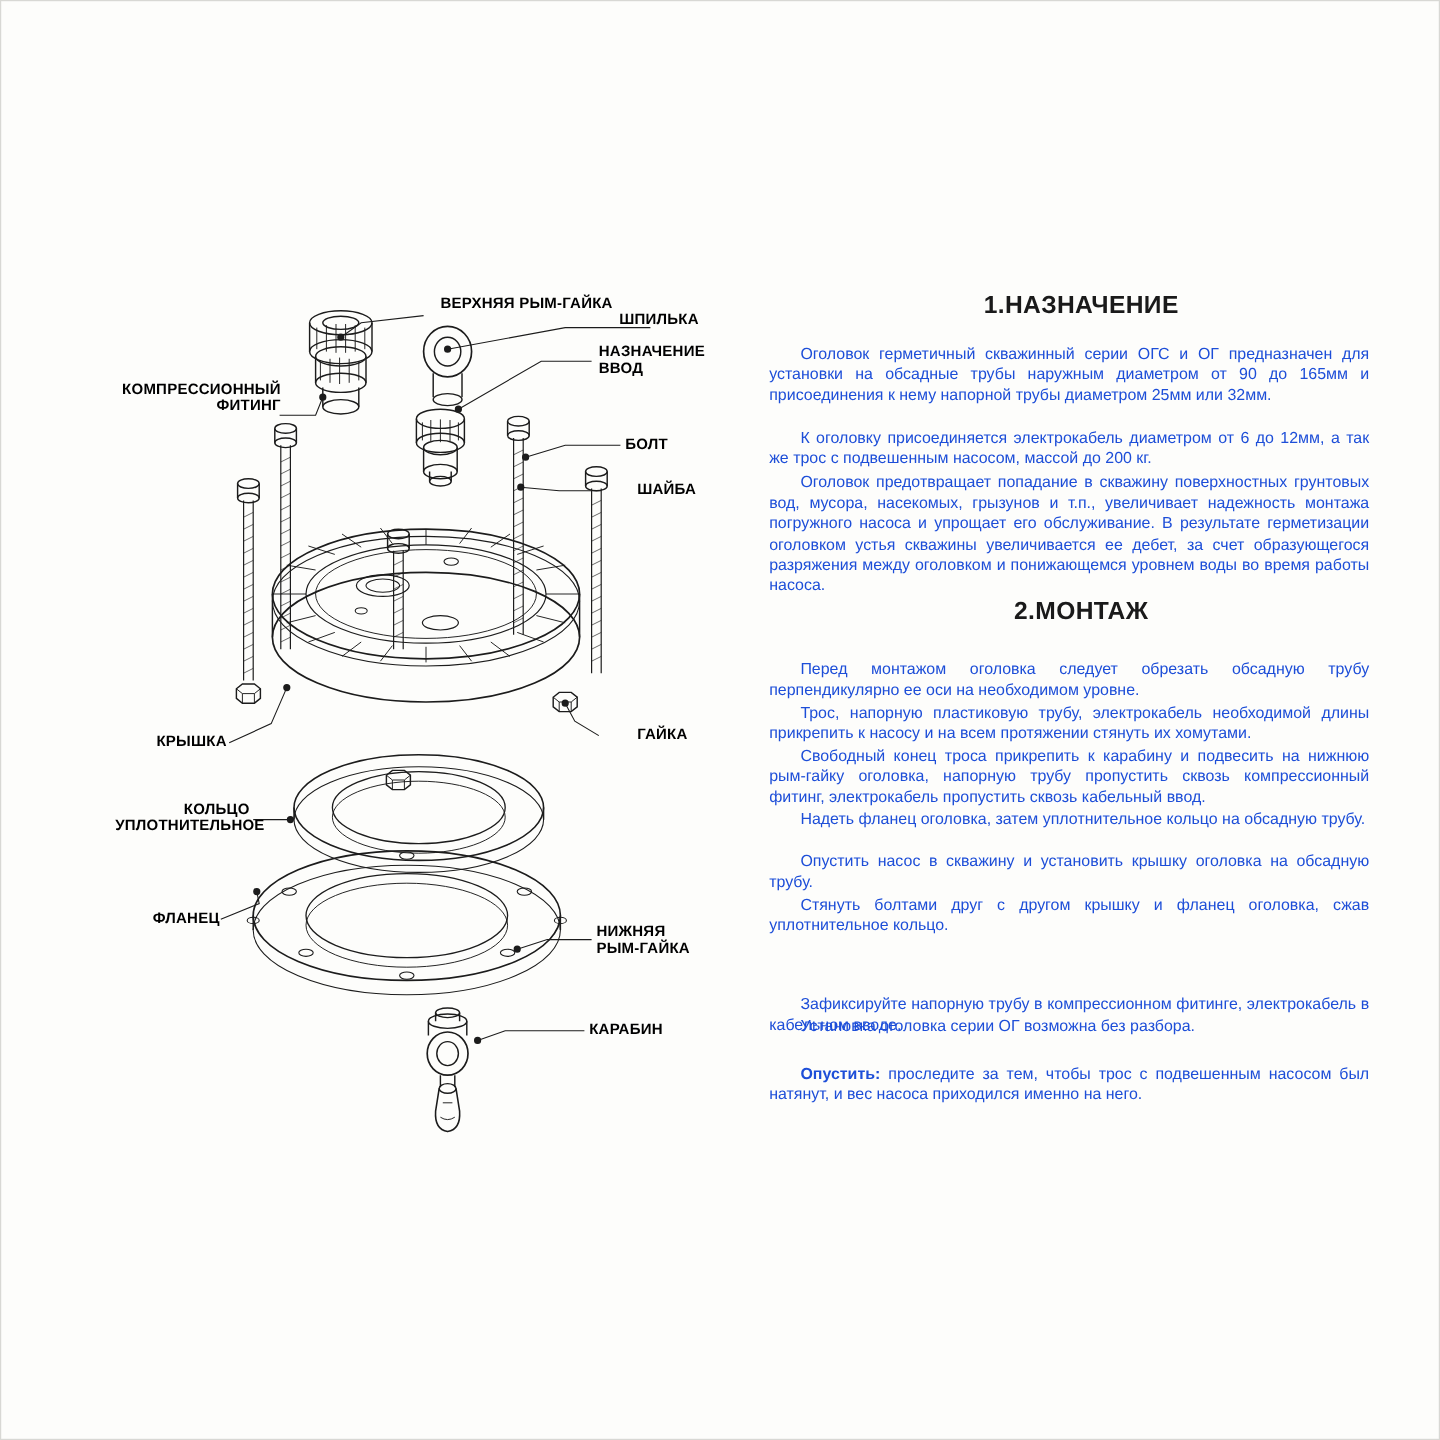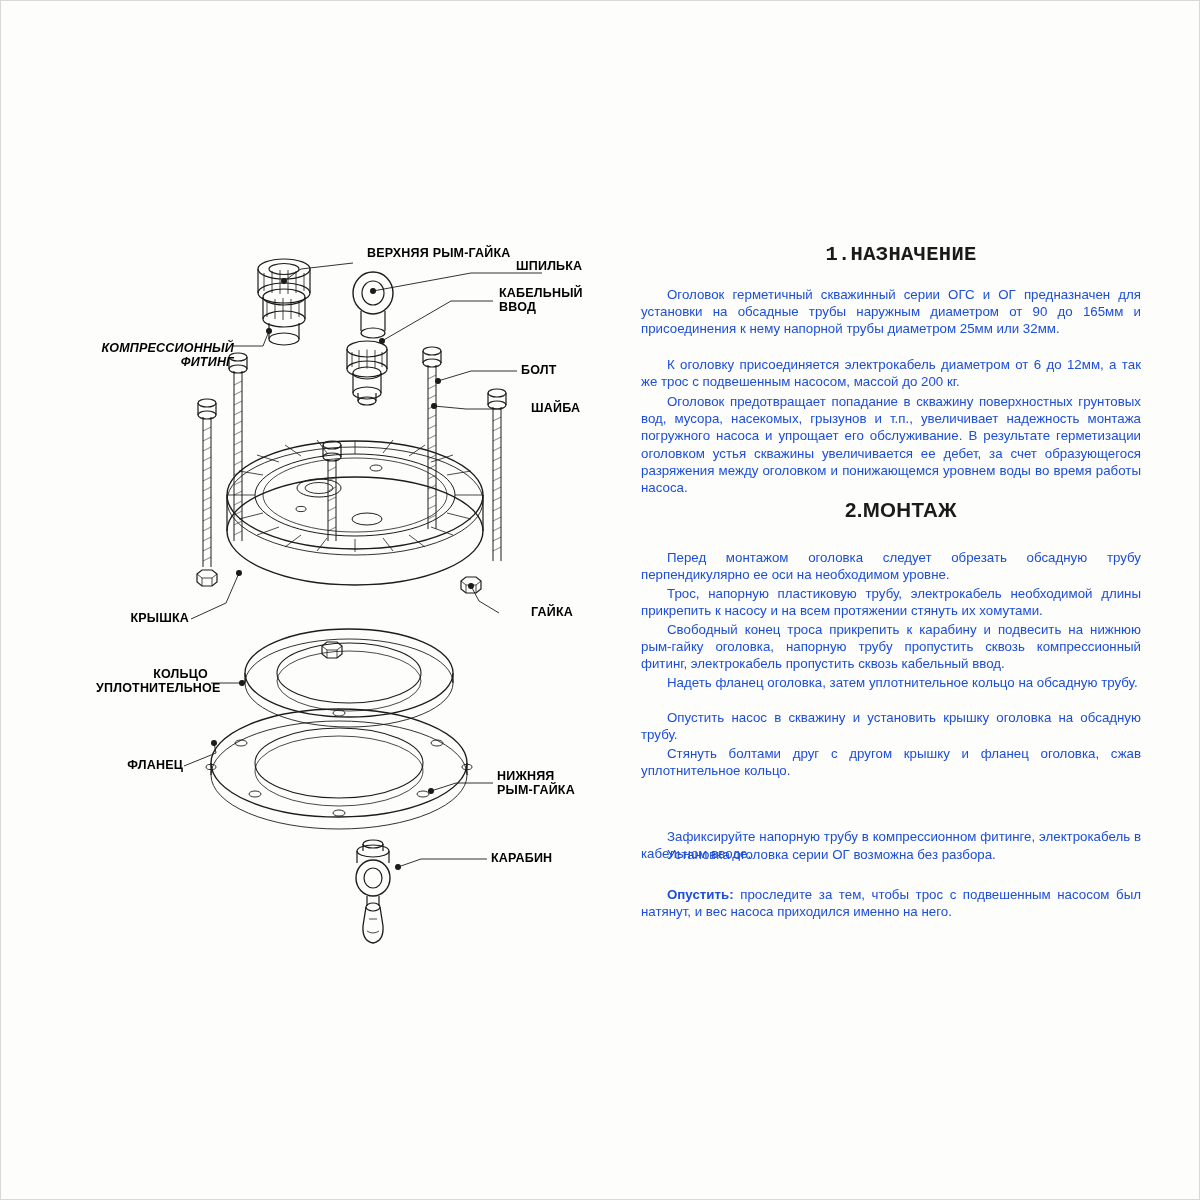--- a/index.html
+++ b/index.html
@@ -37,21 +37,21 @@
     position:absolute;
     left:630px;top:0;width:560px;height:1200px;
     padding:0;
   }
   .head{
     text-align:center;
     font-size:20.5px;
     font-weight:bold;
     letter-spacing:.3px;
   }
-  .h1{position:absolute;left:0;top:242px;width:540px;font-family:Liberation Mono, monospace;}
+  .h1{position:absolute;left:0;top:242px;width:540px;}
   .h2{position:absolute;left:0;top:497px;width:540px;}
   .para{
     position:absolute;
     width:500px;
     left:10px;
     font-size:13.3px;
     line-height:17.2px;
     text-align:justify;
     text-justify:inter-word;
     text-indent:26px;
@@ -262,23 +262,23 @@
         <path d="M366 895 L366 905 M378 895 L378 905"></path>
         <ellipse cx="372" cy="906" rx="7" ry="4"></ellipse>
         <path d="M365 906 L362 925 Q361 940 372 942 Q383 940 382 925 L379 906" stroke-width="1.3"></path>
         <path d="M368 918 L376 918" stroke-width="0.8"></path>
         <path d="M366 930 Q372 934 378 930" stroke-width="0.8"></path>
       </g>
     </svg>
 
     <div class="lbl" style="left:366px;top:245px;">ВЕРХНЯЯ РЫМ-ГАЙКА</div>
     <div class="lbl" style="left:515px;top:258px;">ШПИЛЬКА</div>
-    <div class="lbl" style="left:498px;top:285px;">КАБЕЛЬНЫЙ
+    <div class="lbl" style="left:498px;top:285px;">НАЗНАЧЕНИЕ
 ВВОД</div>
-    <div class="lbl r" style="left:98px;top:340px;width:135px;font-style:italic;">КОМПРЕССИОННЫЙ
+    <div class="lbl r" style="left:98px;top:316px;width:135px;">КОМПРЕССИОННЫЙ
 ФИТИНГ</div>
     <div class="lbl" style="left:520px;top:362px;">БОЛТ</div>
     <div class="lbl" style="left:530px;top:400px;">ШАЙБА</div>
     <div class="lbl r" style="left:108px;top:610px;width:80px;">КРЫШКА</div>
     <div class="lbl" style="left:502px;top:604px;padding-left:28px;">ГАЙКА</div>
     <div class="lbl r" style="left:95px;top:666px;width:112px;">КОЛЬЦО
 УПЛОТНИТЕЛЬНОЕ</div>
     <div class="lbl r" style="left:104px;top:757px;width:78px;">ФЛАНЕЦ</div>
     <div class="lbl" style="left:496px;top:768px;">НИЖНЯЯ
 РЫМ-ГАЙКА</div>

